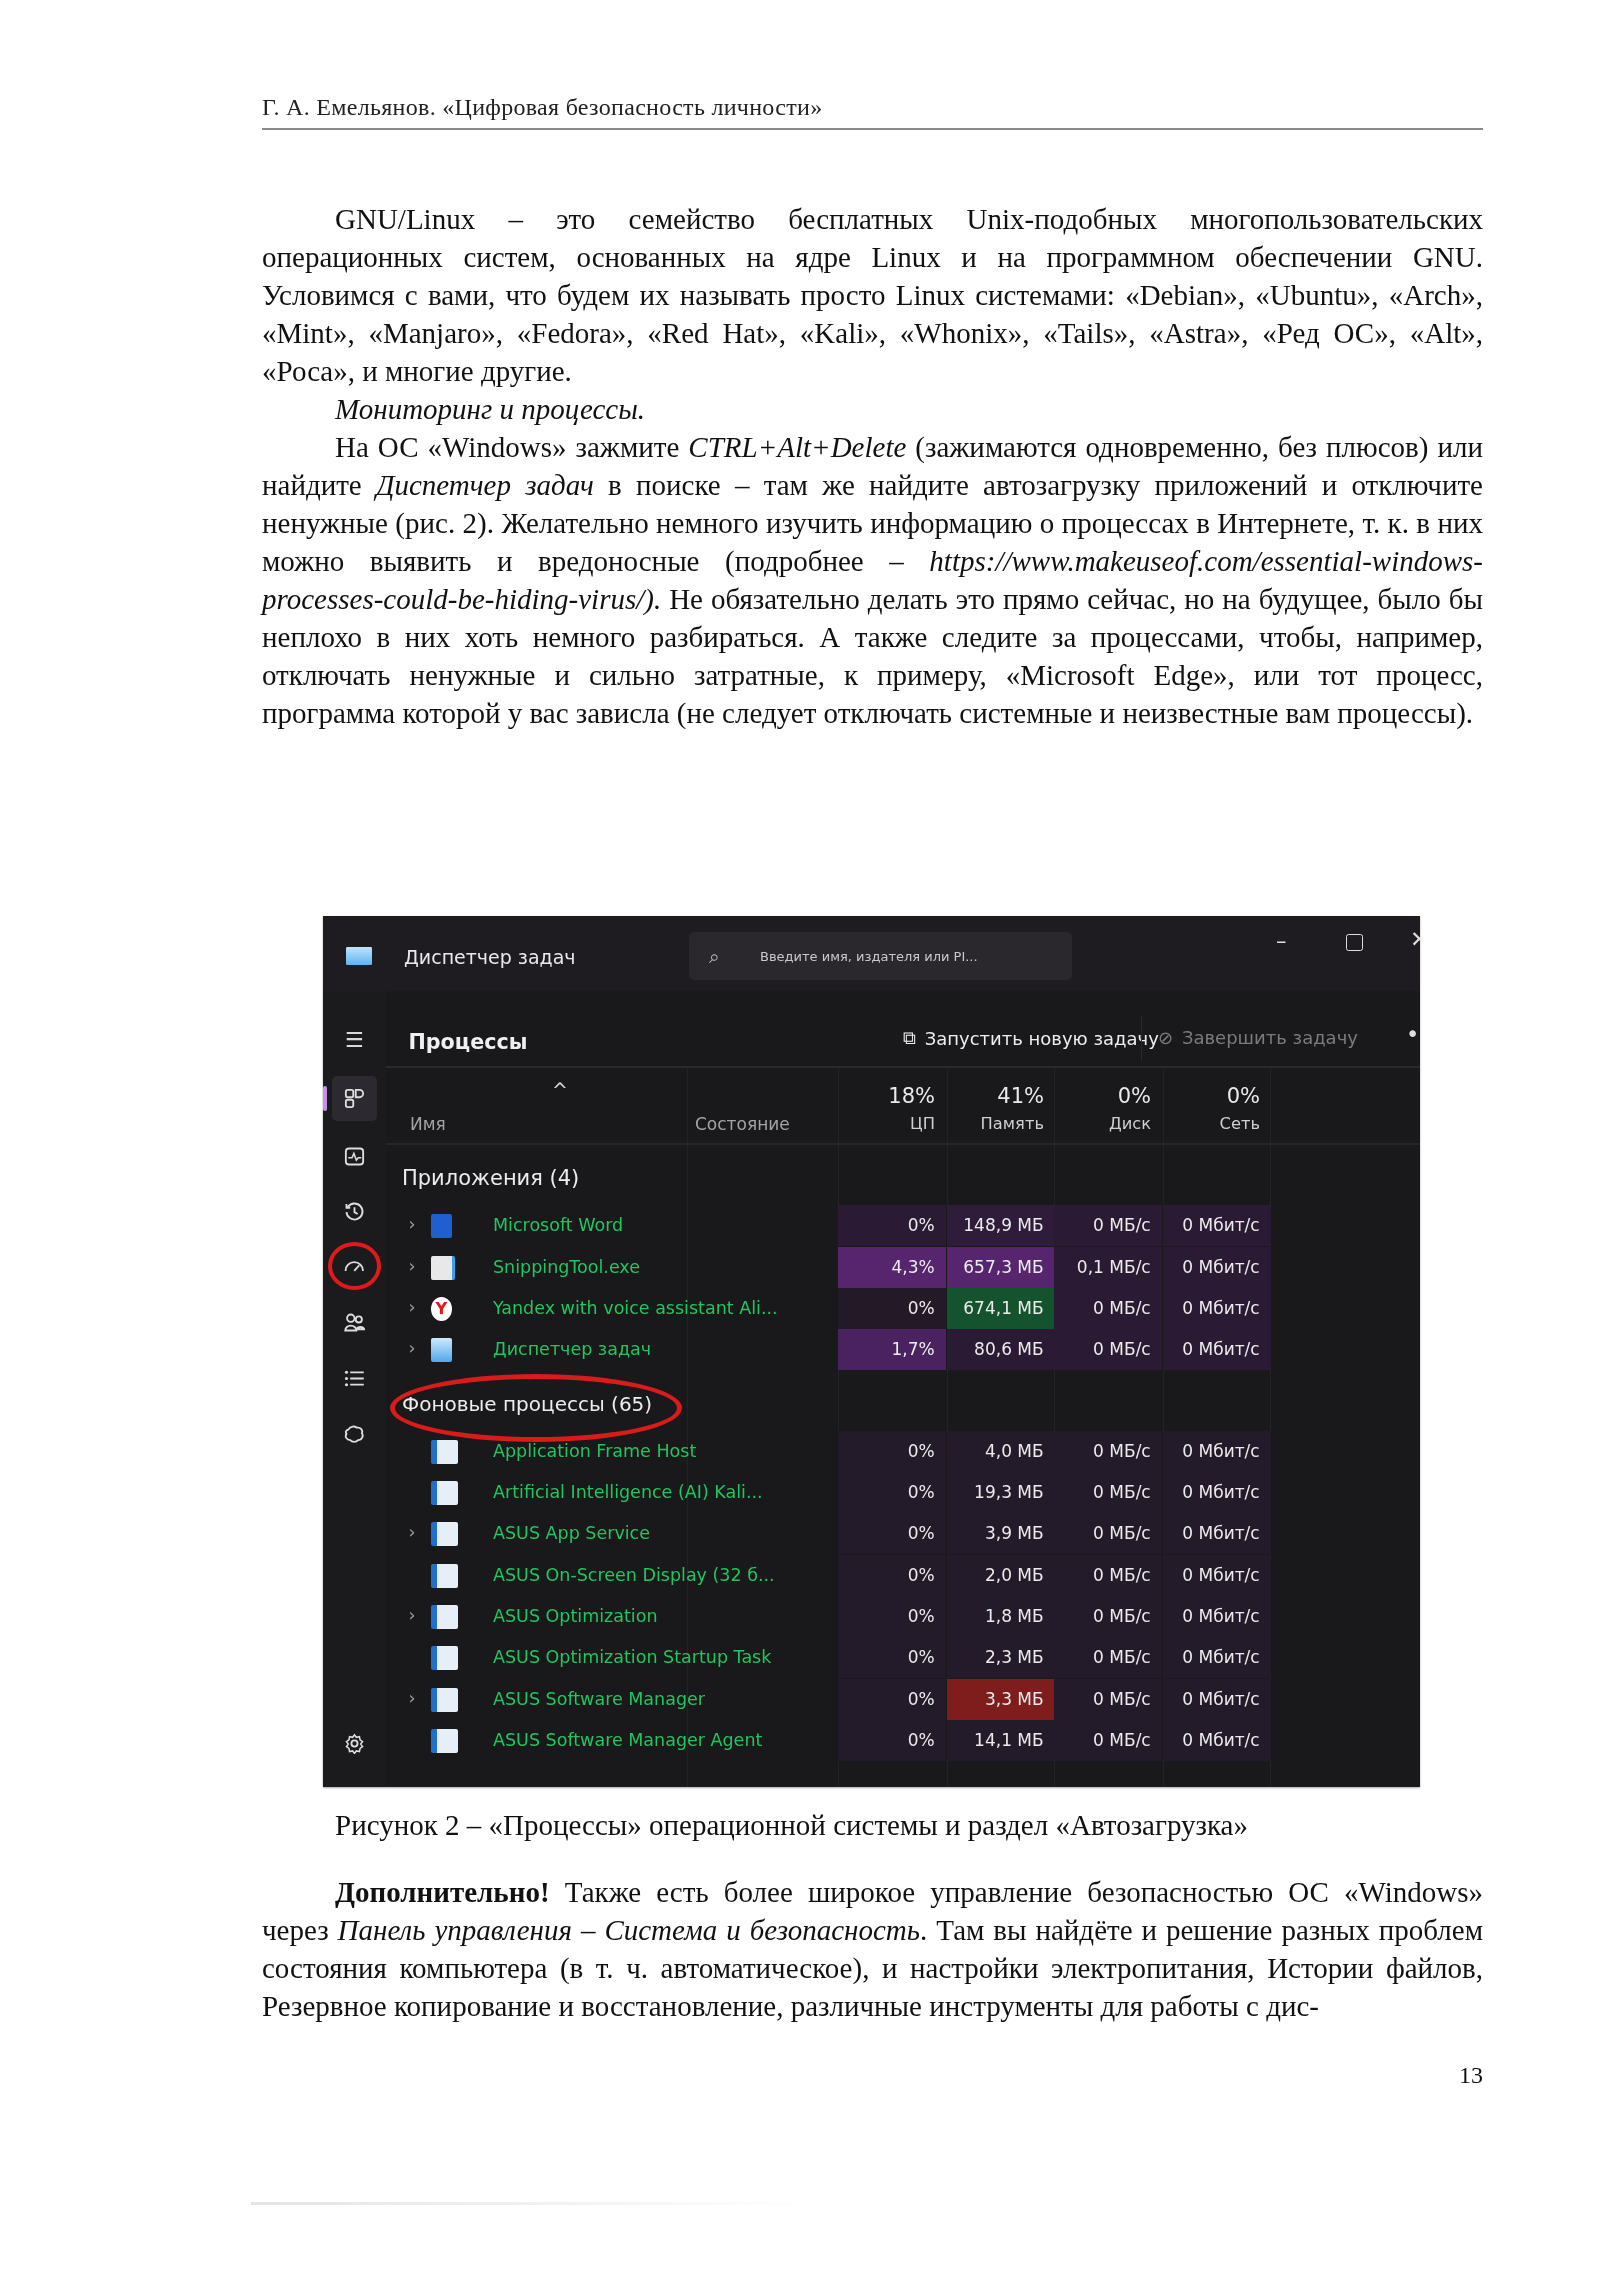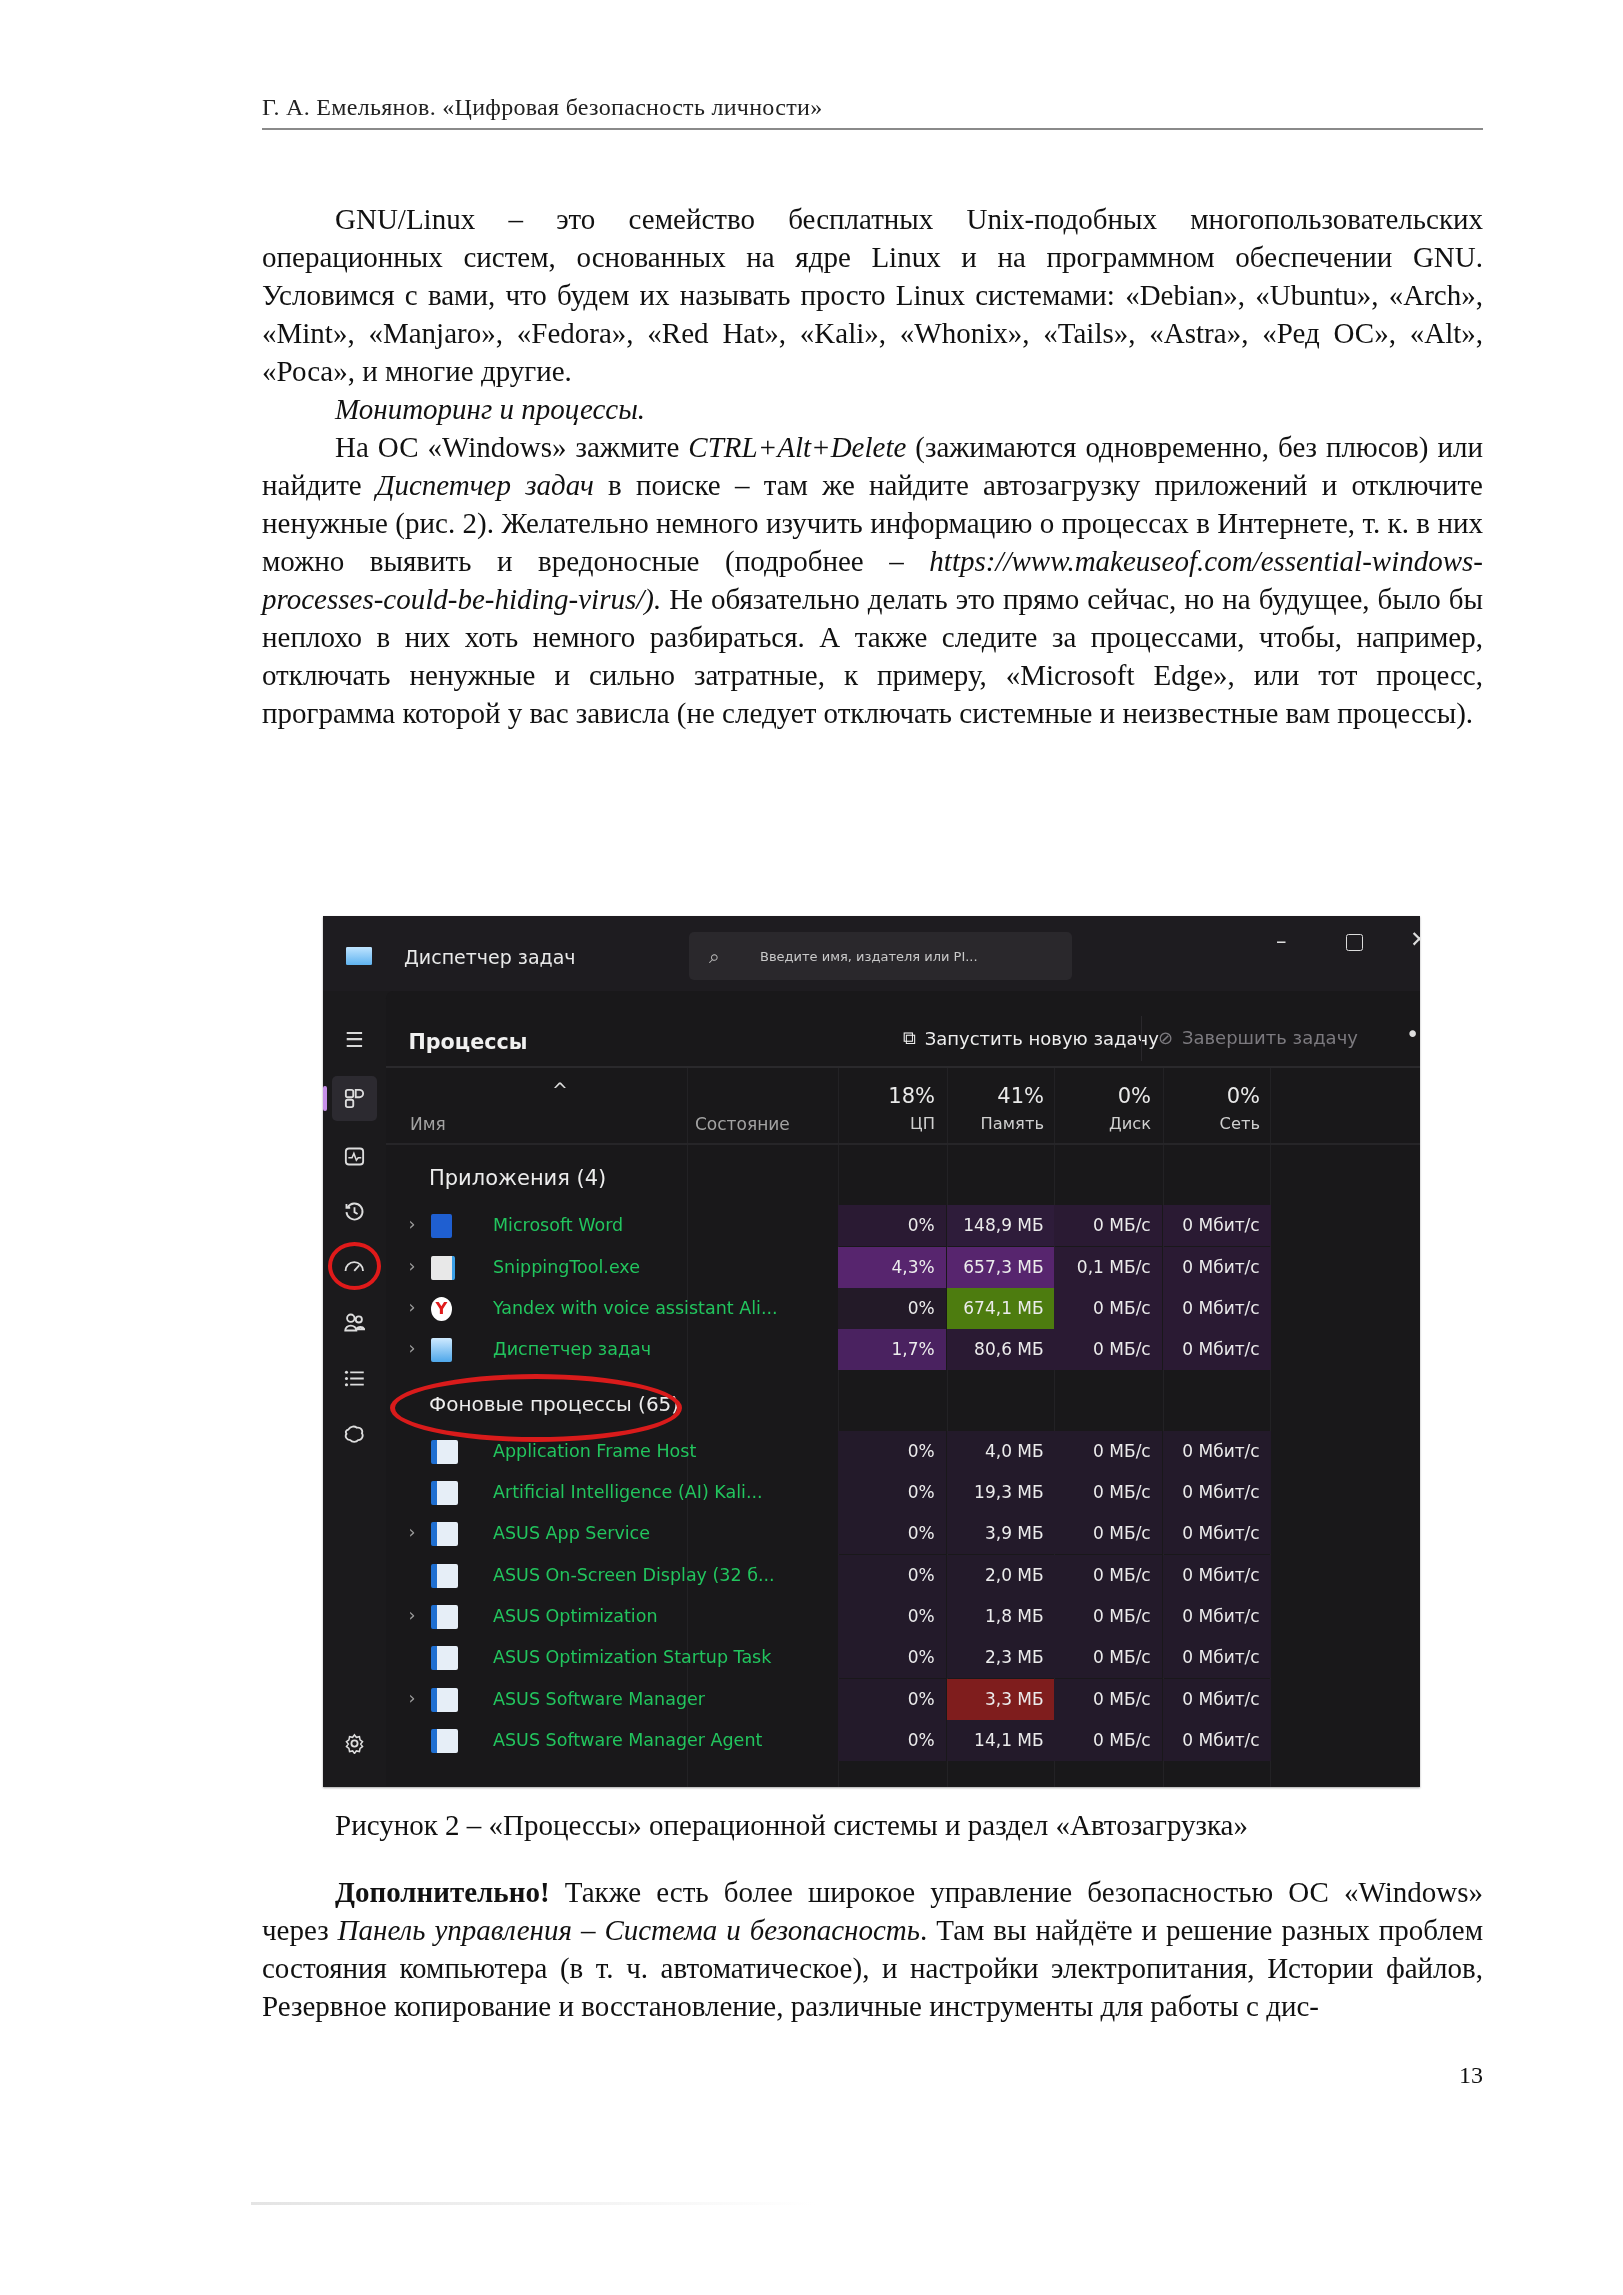--- a/index.html
+++ b/index.html
@@ -51,21 +51,21 @@
   .tm-sep { position:absolute; left:755px; top:25px; width:1.3px; height:45px; background:#2a282c; }
   .tm-more { position:absolute; left:1020px; top:30px; font-size:22.5px; color:#ddd; }
   .tm-hdr-rule { position:absolute; left:0; top:75px; width:100%; height:1.9px; background:#2a292c; }
   .col-line { position:absolute; top:77px; width:1.3px; height:720px; background:#232225; }
   .hdr { position:absolute; font-size:17px; color:#a3a3a3; }
   .hdr-pct { position:absolute; font-size:21px; color:#eaeaea; text-align:right; }
   .hdr-sub { position:absolute; font-size:16.3px; color:#cfcfcf; text-align:right; }
   .sort-caret { position:absolute; left:166px; top:88px; font-size:19px; color:#ddd; }
   .tm-row-rule { position:absolute; left:0; top:152px; width:100%; height:1.9px; background:#262528; }
 
-  .group-label { position:absolute; left:43px; font-size:21px; color:#ededed;text-align:center; }
+  .group-label { position:absolute; left:16px; font-size:21px; color:#ededed;text-align:center; }
   .red-ellipse { position:absolute; left:22.5px; top:465px; width:301px; height:60px; border:5px solid #d91b1b; border-radius:50%; }
   .row { position:absolute; left:0; width:1035px; height:41px; }
   .cell-chev { position:absolute; left:22.5px; top:8.8px; font-size:17.5px; color:#9c9c9c; }
   .cell-icon { position:absolute; left:45px; top:8.8px; width:21px; height:24px; border-radius:1.9px; }
   .cell-name { position:absolute; left:79px; top:10px; font-size:17.5px; color:#22c55e; white-space:nowrap;margin-left:28px; }
   .cell-eco { position:absolute; left:501px; top:6.3px; font-size:21px; color:#3fbf52; }
   .cell { position:absolute; top:0; height:41px; font-size:17px; color:#ececec; text-align:right; line-height:41px; padding-right:11.3px; box-sizing:border-box; }
 </style>
 </head>
 <body>
@@ -209,21 +209,21 @@
         <span class="cell" style="left:561px;width:108px;background:#57256e">657,3 МБ</span>
         <span class="cell" style="left:668px;width:108px;background:#2a1a33">0,1 МБ/с</span>
         <span class="cell" style="left:777px;width:108px;background:#2a1a33">0 Мбит/с</span>
       </div>
       <div class="row" style="top:297px">
         <span class="cell-chev">›</span>
         <span class="cell-icon" style="background:#ffffff;border-radius:50%;color:#e01a1a;font-size:16.3px;text-align:center;line-height:24px;font-weight:bold">Y</span>
         <span class="cell-name">Yandex with voice assistant Ali...</span>
         <span class="cell-eco">♧</span>
         <span class="cell" style="left:452px;width:108px;background:#231a28">0%</span>
-        <span class="cell" style="left:561px;width:108px;background:#4d7c0f">674,1 МБ</span>
+        <span class="cell" style="left:561px;width:108px;background:#14532d">674,1 МБ</span>
         <span class="cell" style="left:668px;width:108px;background:#2a1a33">0 МБ/с</span>
         <span class="cell" style="left:777px;width:108px;background:#2a1a33">0 Мбит/с</span>
       </div>
       <div class="row" style="top:338px">
         <span class="cell-chev">›</span>
         <span class="cell-icon" style="background:linear-gradient(#cfeaff,#4ea7ea)"></span>
         <span class="cell-name">Диспетчер задач</span>
         <span class="cell" style="left:452px;width:108px;background:#4a2260">1,7%</span>
         <span class="cell" style="left:561px;width:108px;background:#2a1a33">80,6 МБ</span>
         <span class="cell" style="left:668px;width:108px;background:#2a1a33">0 МБ/с</span>

